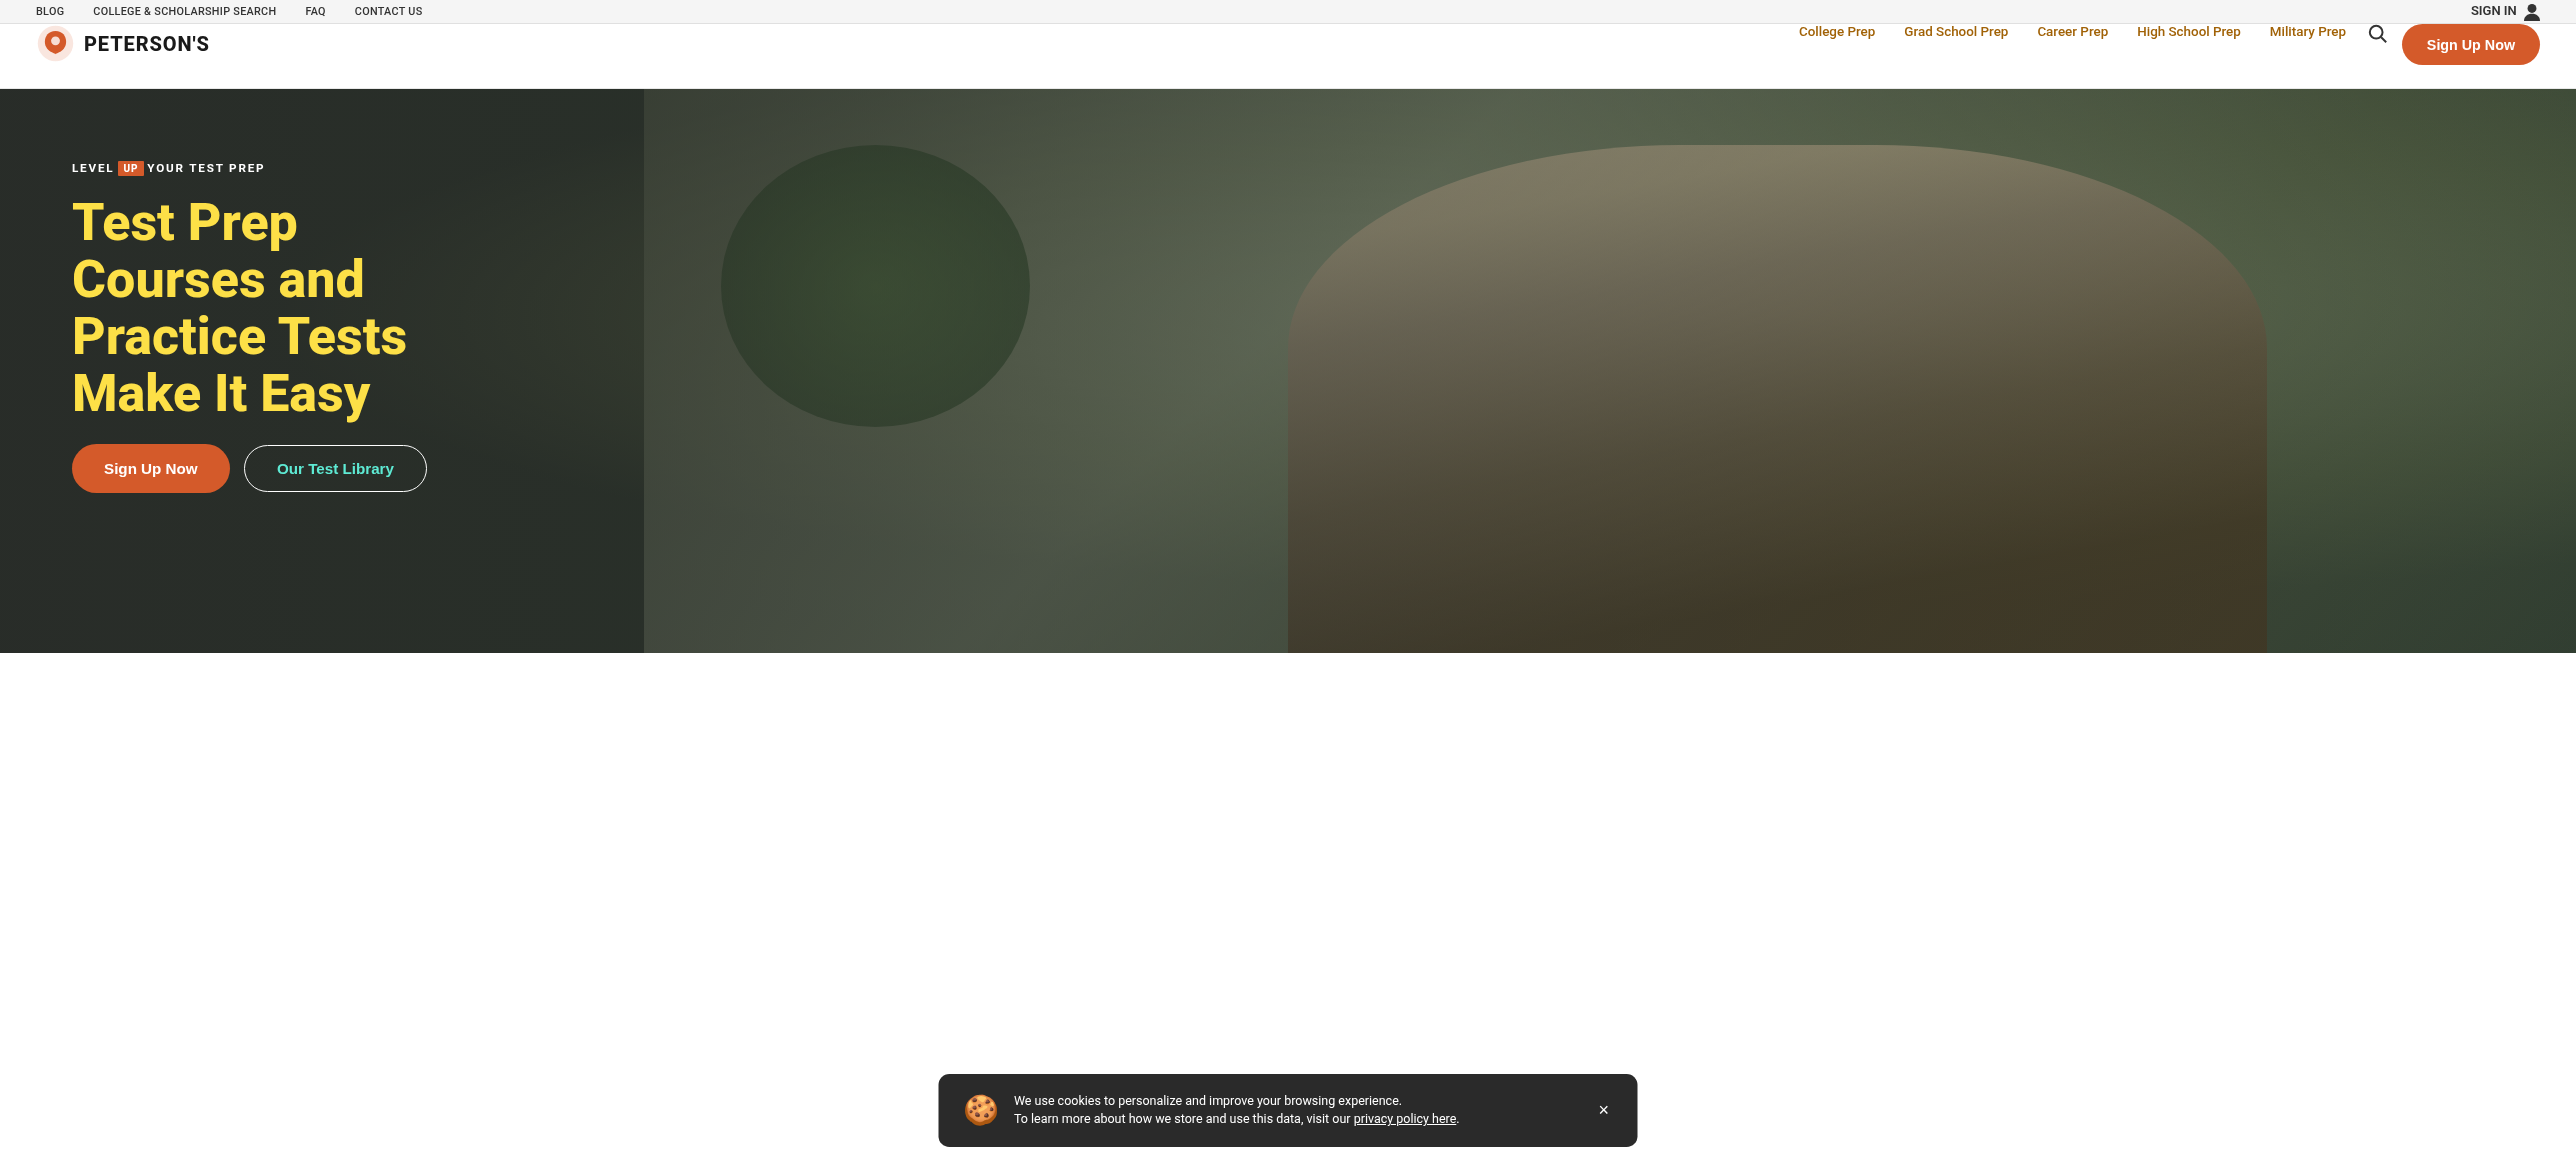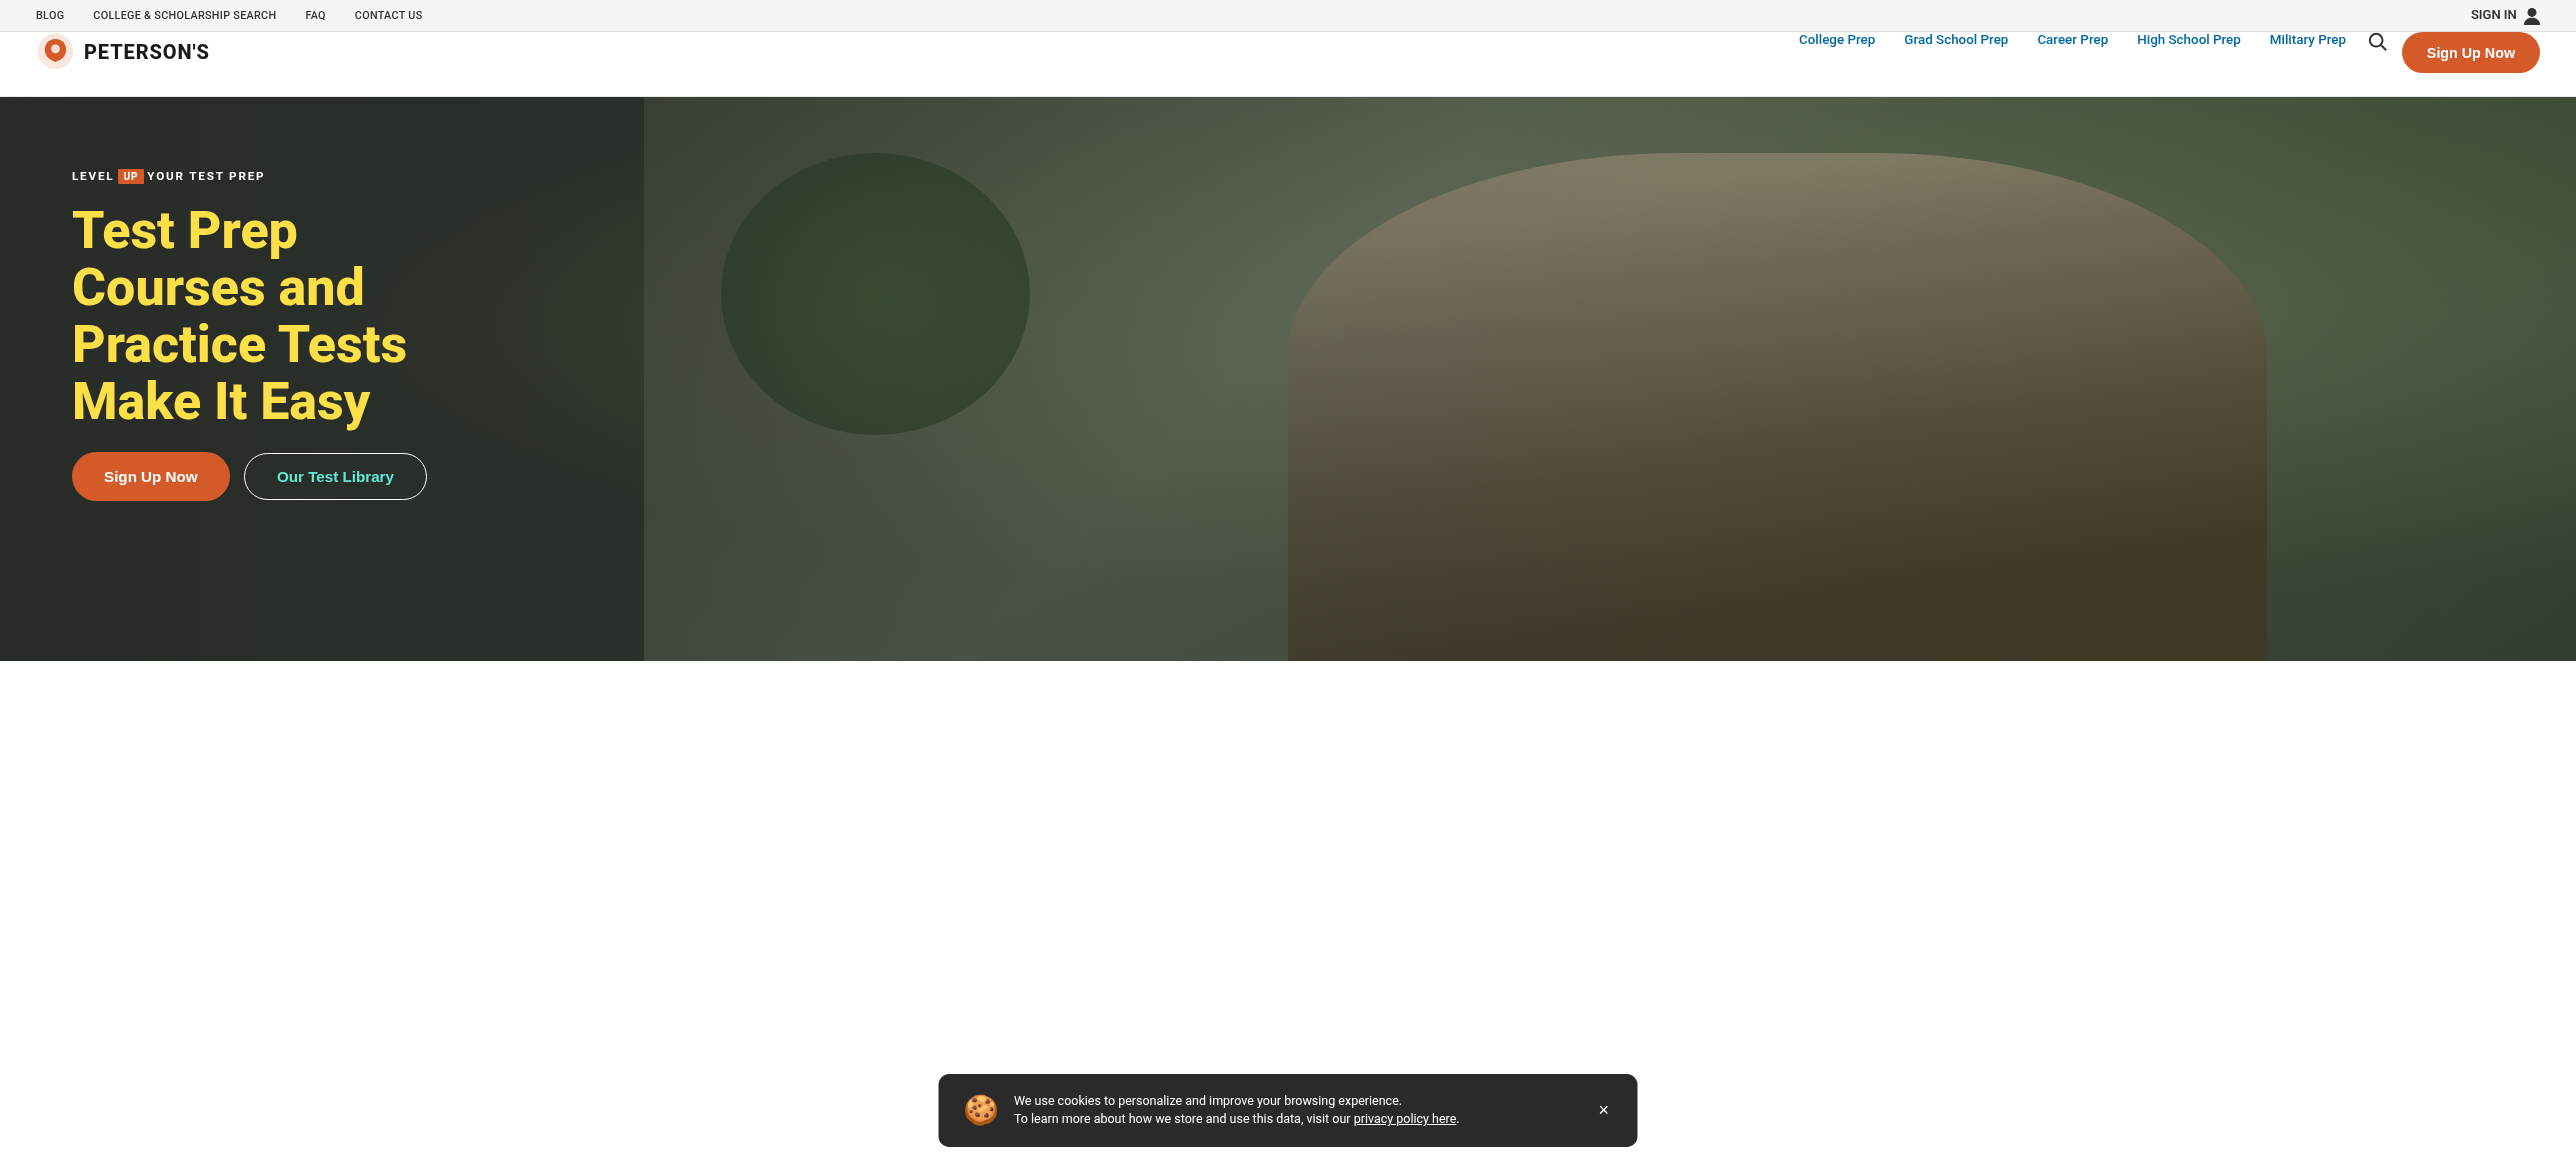--- a/index.html
+++ b/index.html
@@ -3,21 +3,21 @@
   <meta charset="utf-8">
   <style>
     * { margin: 0; padding: 0; box-sizing: border-box; }
     body { font-family: -apple-system, BlinkMacSystemFont, 'Segoe UI', Roboto, sans-serif; overflow-x: hidden; }
 
     
     .top-bar {
       background: #f5f5f5;
       border-bottom: 0.9px solid #e0e0e0;
       padding: 0 36px;
-      height: 32px;
+      height: 24px;
       display: flex;
       align-items: center;
       gap: 29px;
     }
     .top-bar a {
       text-decoration: none;
       color: #333;
       font-size: 10.8px;
       font-weight: 500;
       letter-spacing: 0.3px;
@@ -56,21 +56,21 @@
       letter-spacing: 0.9px;
     }
     .nav-links {
       display: flex;
       align-items: center;
       gap: 29px;
       margin-right: 21.5px;
     }
     .nav-links a {
       text-decoration: none;
-      color: #0369a1;
+      color: #a16207;
       font-size: 13.4px;
       font-weight: 500;
     }
     .search-icon-btn {
       background: none;
       border: none;
       cursor: pointer;
       margin-right: 14.3px;
       color: #333;
       font-size: 18px;

